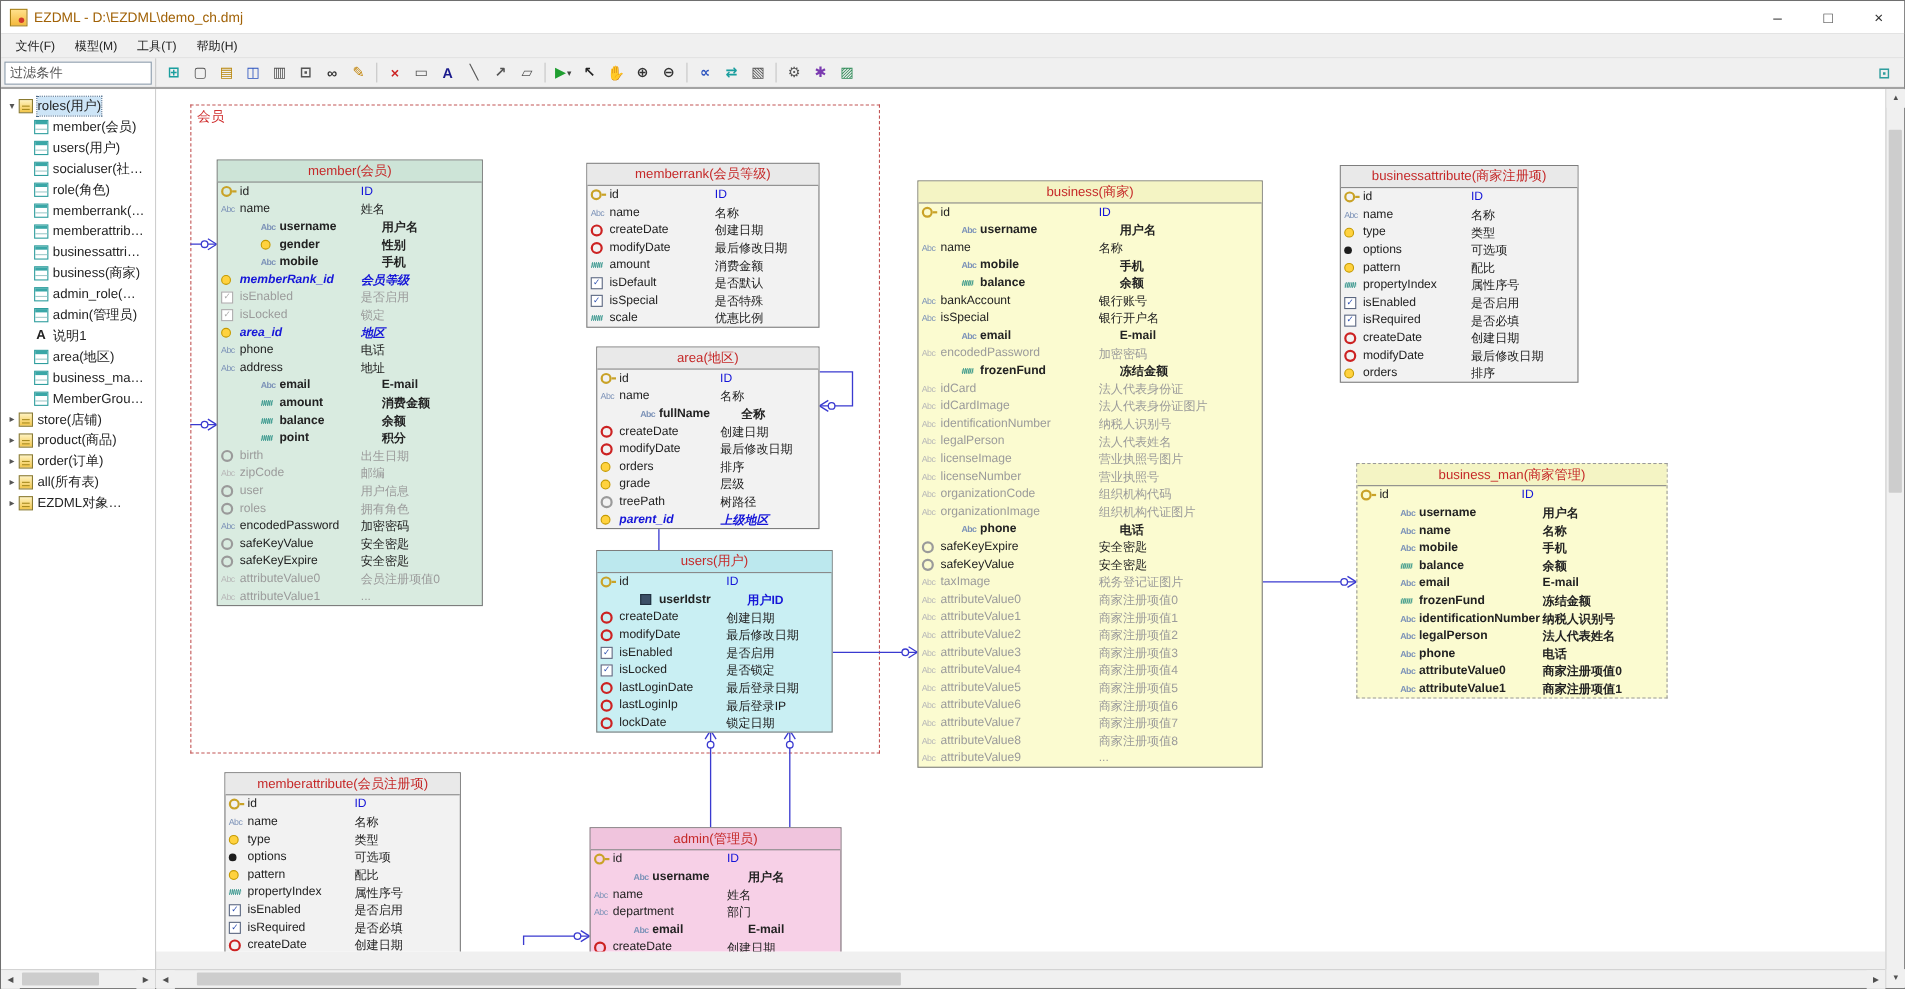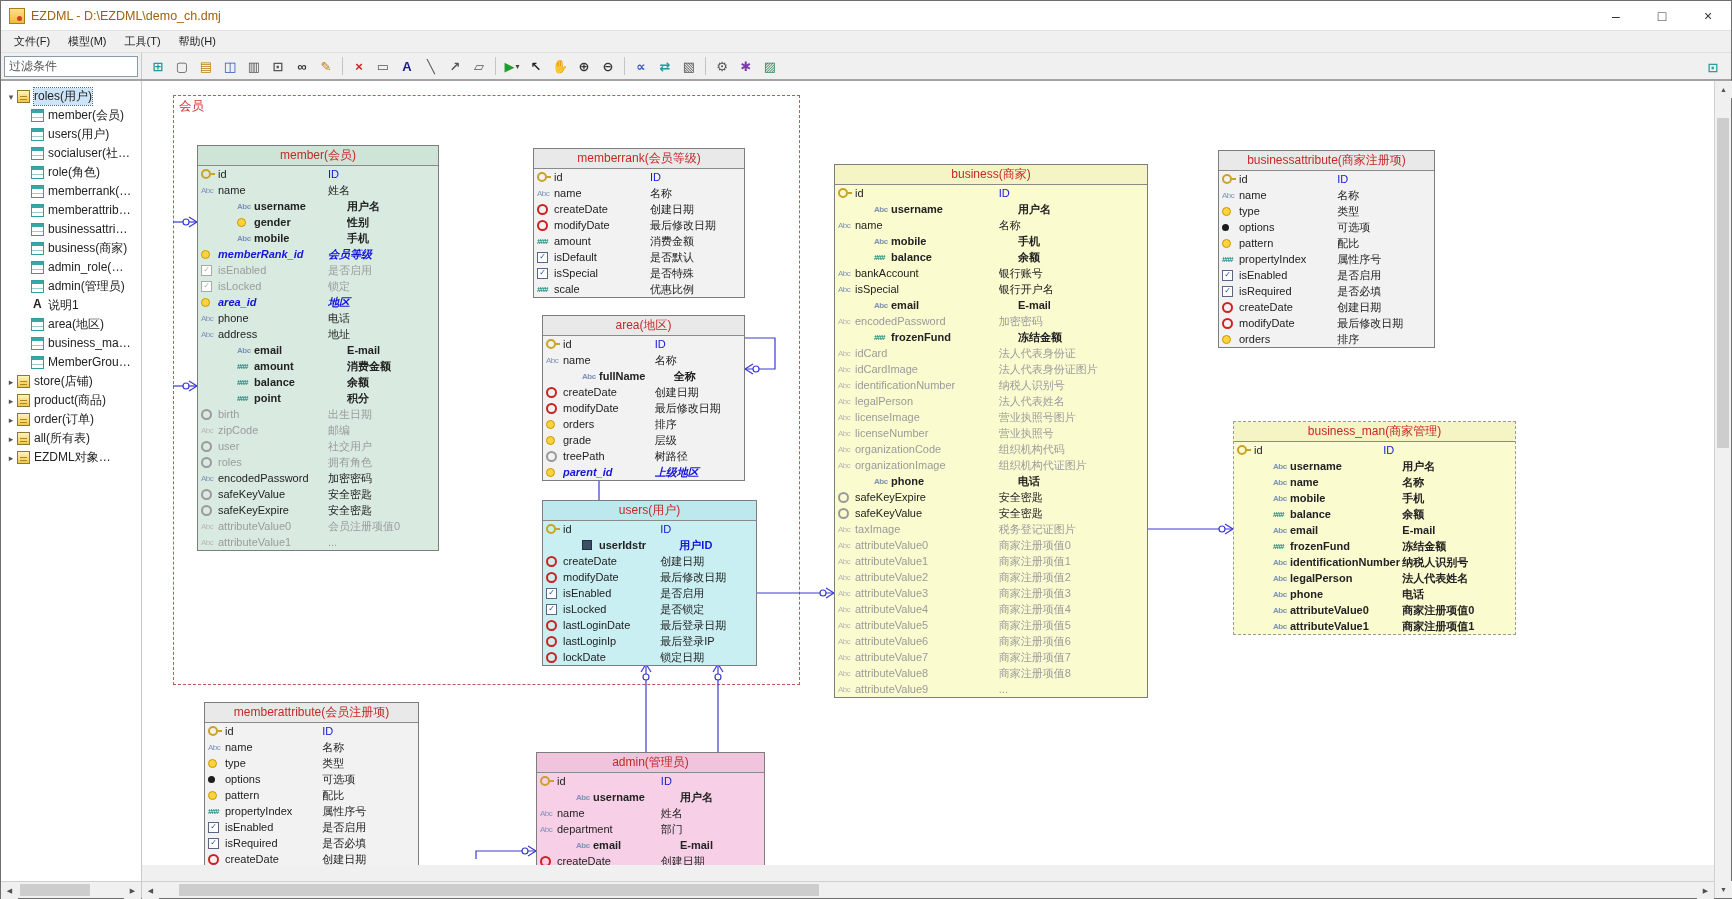--- a/index.html
+++ b/index.html
@@ -444,21 +444,21 @@
               <span class="ecap">出生日期</span>
             </div>
             <div class="erow g">
               <span class="fic fic-str"></span>
               <span class="ename">zipCode</span>
               <span class="ecap">邮编</span>
             </div>
             <div class="erow g">
               <span class="fic fic-obj"></span>
               <span class="ename">user</span>
-              <span class="ecap">社交用户</span>
+              <span class="ecap">用户信息</span>
             </div>
             <div class="erow g">
               <span class="fic fic-obj"></span>
               <span class="ename">roles</span>
               <span class="ecap">拥有角色</span>
             </div>
             <div class="erow">
               <span class="fic fic-str"></span>
               <span class="ename">encodedPassword</span>
               <span class="ecap">加密密码</span>

